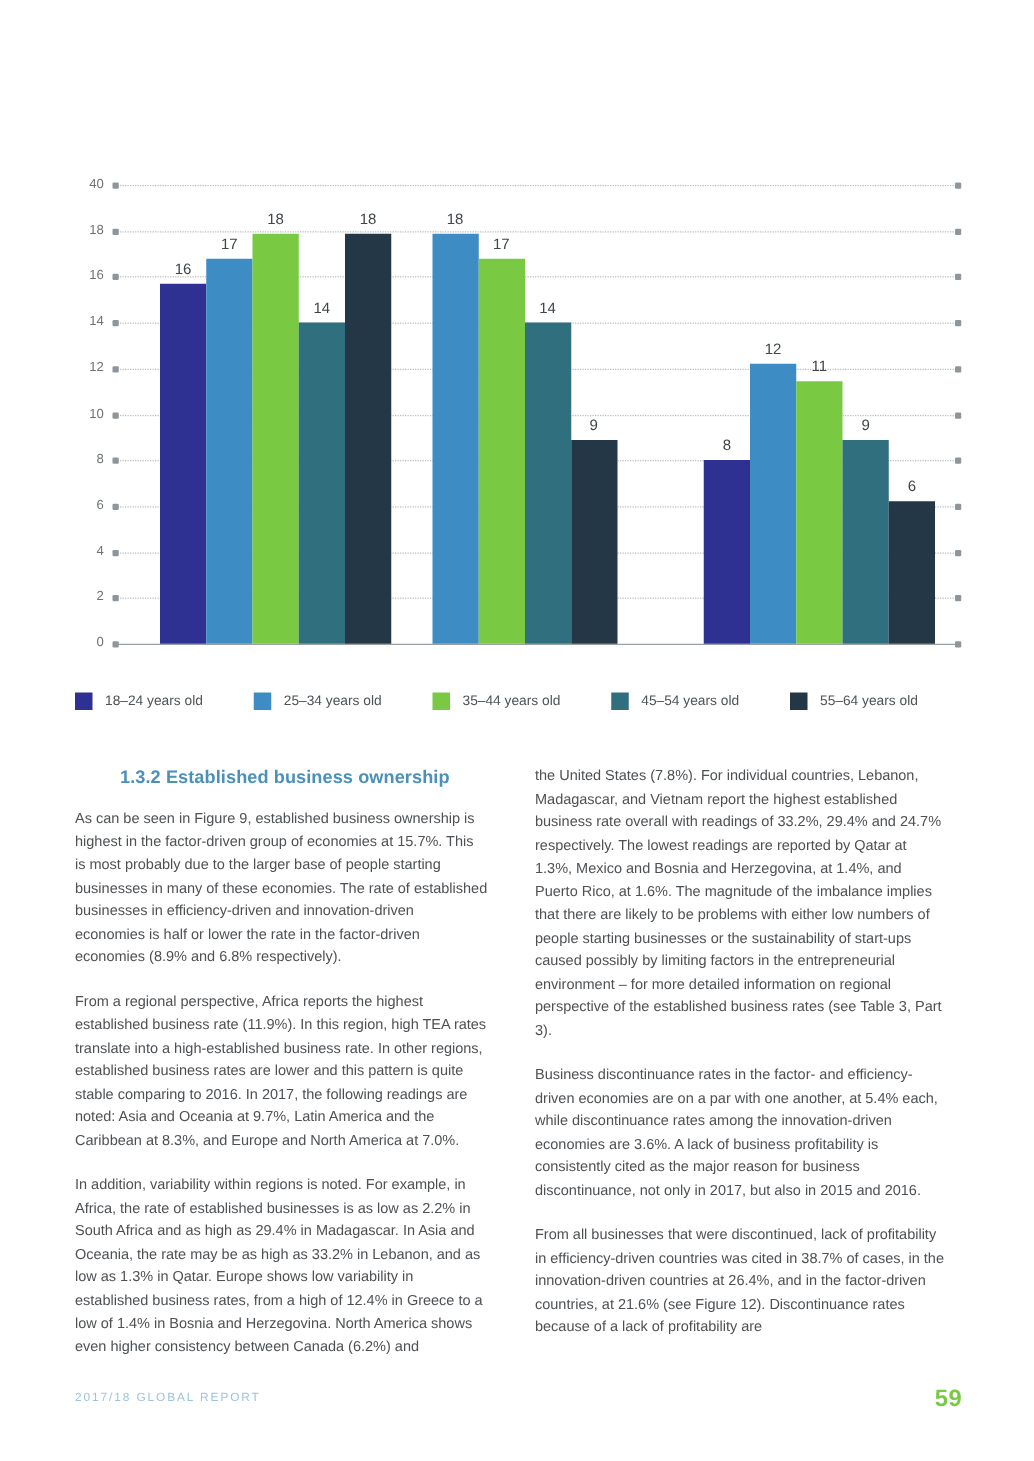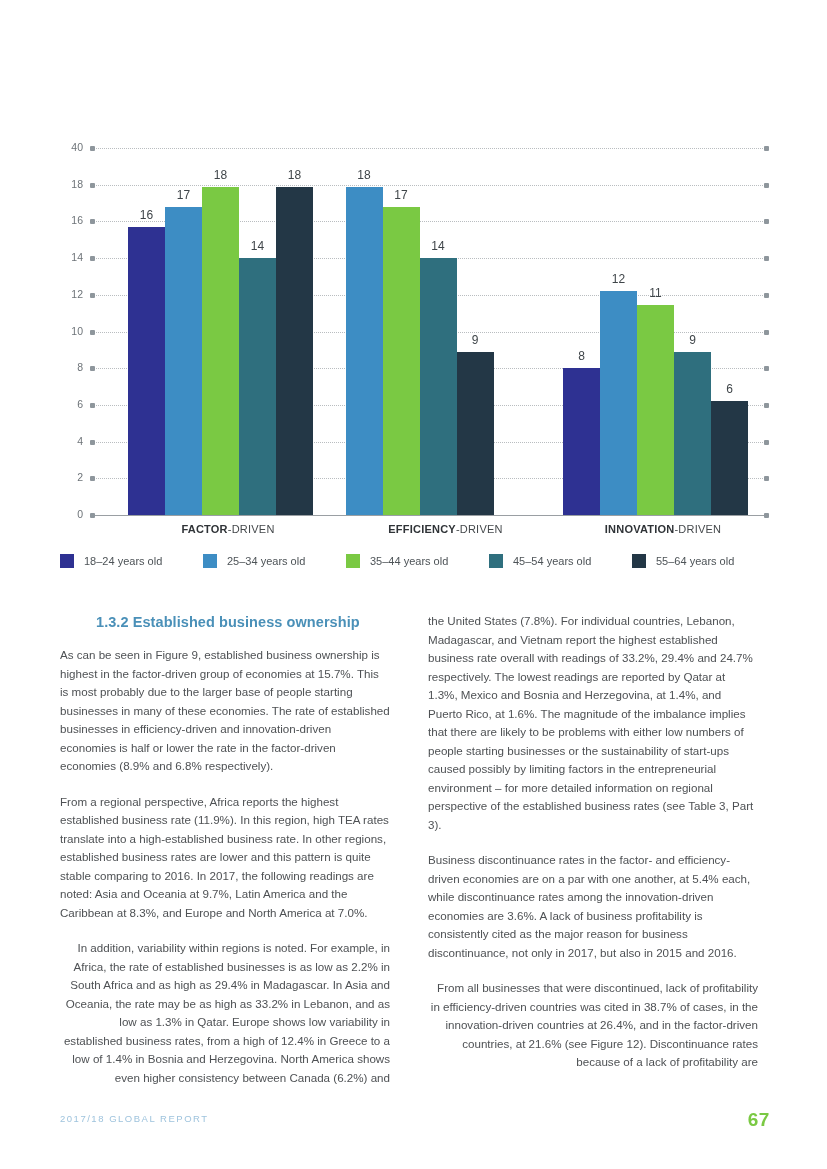--- a/index.html
+++ b/index.html
@@ -182,21 +182,21 @@
   .col h2 {
     font-size: 14.5px;
     font-weight: bold;
     color: #4a90b8;
     line-height: 20px;
     margin-bottom: 14px;
     letter-spacing: 0.005em;
     margin-left: 36px;
   }
   .col p { margin-bottom: 17px; }
-  .col p:last-child { margin-bottom: 0; text-align: right; }
+  .col p:last-child { margin-bottom: 0; }
 
   
   .footer-left {
     position: absolute;
     left: 60px;
     bottom: 45px;
     font-size: 9.5px;
     letter-spacing: 0.16em;
     color: #9ec3dd;
   }
@@ -345,25 +345,20 @@
               </div>
             </div>
             <div class="bar-wrap">
               <div class="bar" style="background: rgb(35, 55, 70); height: 113.77px;">
                 <span class="bar-value">6</span>
               </div>
             </div>
           </div>
         </div>
     </div>
-    <div class="cat-labels" id="cat-labels">
-        <div class="cat-label"><b>FACTOR</b>-DRIVEN</div>
-        <div class="cat-label"><b>EFFICIENCY</b>-DRIVEN</div>
-        <div class="cat-label"><b>INNOVATION</b>-DRIVEN</div>
-      </div>
   </div>
 
   <div class="legend" id="legend">
       <div class="legend-item">
         <span class="legend-swatch" style="background: rgb(46, 49, 146);"></span>
         <span class="legend-text">18–24 years old</span>
       </div>
       <div class="legend-item">
         <span class="legend-swatch" style="background: rgb(61, 141, 196);"></span>
         <span class="legend-text">25–34 years old</span>
@@ -389,15 +384,15 @@
     <p>In addition, variability within regions is noted. For example, in Africa, the rate of established businesses is as low as 2.2% in South Africa and as high as 29.4% in Madagascar. In Asia and Oceania, the rate may be as high as 33.2% in Lebanon, and as low as 1.3% in Qatar. Europe shows low variability in established business rates, from a high of 12.4% in Greece to a low of 1.4% in Bosnia and Herzegovina. North America shows even higher consistency between Canada (6.2%) and</p>
   </div>
 
   <div class="col col-right">
     <p>the United States (7.8%). For individual countries, Lebanon, Madagascar, and Vietnam report the highest established business rate overall with readings of 33.2%, 29.4% and 24.7% respectively. The lowest readings are reported by Qatar at 1.3%, Mexico and Bosnia and Herzegovina, at 1.4%, and Puerto Rico, at 1.6%. The magnitude of the imbalance implies that there are likely to be problems with either low numbers of people starting businesses or the sustainability of start-ups caused possibly by limiting factors in the entrepreneurial environment – for more detailed information on regional perspective of the established business rates (see Table 3, Part 3).</p>
     <p>Business discontinuance rates in the factor- and efficiency-driven economies are on a par with one another, at 5.4% each, while discontinuance rates among the innovation-driven economies are 3.6%.  A lack of business profitability is consistently cited as the major reason for business discontinuance, not only in 2017, but also in 2015 and 2016.</p>
     <p>From all businesses that were discontinued, lack of profitability in efficiency-driven countries was cited in 38.7% of cases, in the innovation-driven countries at 26.4%, and in the factor-driven countries, at 21.6% (see Figure 12). Discontinuance rates because of a lack of profitability are</p>
   </div>
 
   <div class="footer-left">2017/18 GLOBAL REPORT</div>
-  <div class="footer-page">67</div>
+  <div class="footer-page">59</div>
 
 </div>
 
 </body></html>

